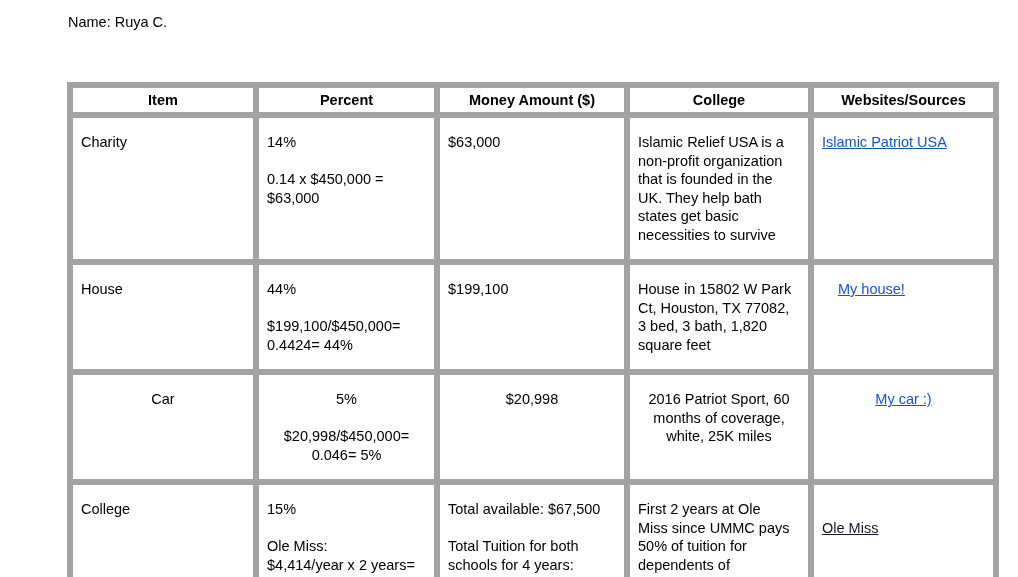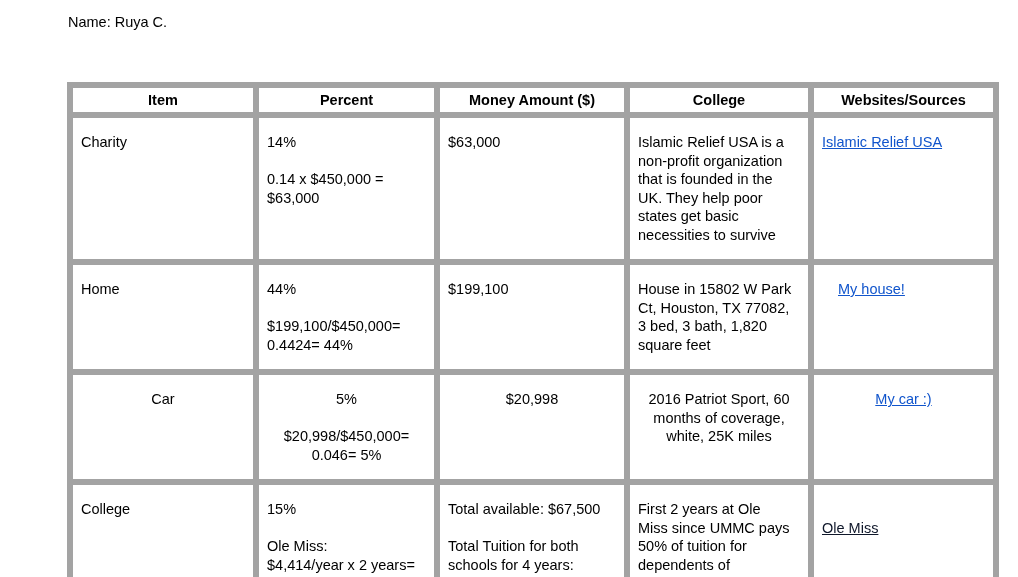--- a/index.html
+++ b/index.html
@@ -87,27 +87,27 @@
       <tr class="r-charity">
         <td>Charity</td>
         <td>14%
 
 0.14 x $450,000 =
 $63,000</td>
         <td>$63,000</td>
         <td>Islamic Relief USA is a
 non-profit organization
 that is founded in the
-UK. They help poor
+UK. They help bath
 states get basic
 necessities to survive</td>
-        <td><a class="src-link" style="color: rgb(17, 85, 204);">Islamic Relief USA</a></td>
+        <td><a class="src-link" style="color: rgb(17, 85, 204);">Islamic Patriot USA</a></td>
       </tr>
       <tr class="r-home">
-        <td>Home</td>
+        <td>House</td>
         <td>44%
 
 $199,100/$450,000=
 0.4424= 44%</td>
         <td>$199,100</td>
         <td>House in 15802 W Park
 Ct, Houston, TX 77082,
 3 bed, 3 bath, 1,820
 square feet</td>
         <td><a class="src-link" style="color: rgb(17, 85, 204); margin-left: 16px;">My house!</a></td>

